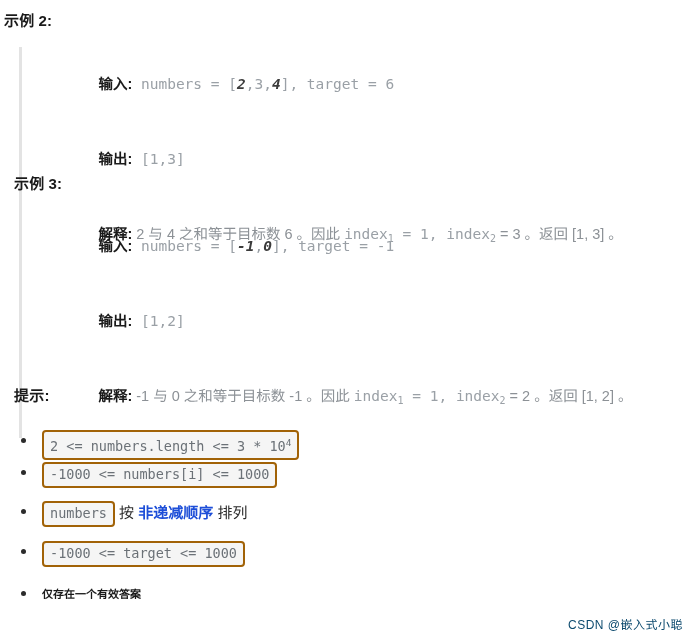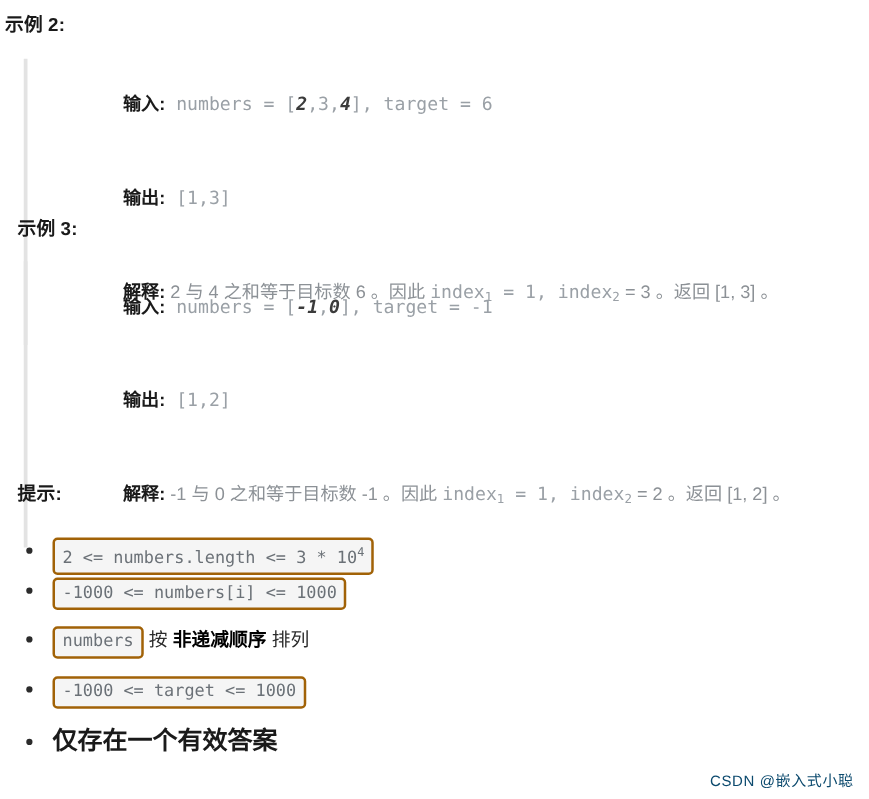--- a/index.html
+++ b/index.html
@@ -108,25 +108,25 @@
     font-size: 9.5px;
     vertical-align: 0.55em;
   }
   .hint-text {
     font-family: "Liberation Sans", "DejaVu Sans", sans-serif;
     font-size: 15px;
     color: #2b2b2b;
   }
   .hint-text b {
     font-weight: bold;
-    color: #000000;
+    color: #1d4ed8;
   }
   .hint-strong {
     font-family: "Liberation Sans", "DejaVu Sans", sans-serif;
-    font-size: 20px;
+    font-size: 11px;
     font-weight: bold;
     color: #1a1a1a;
   }
 
   
   .watermark {
     position: absolute;
     right: 12px;
     bottom: 7px;
     font-family: "Liberation Sans", "DejaVu Sans", sans-serif;

